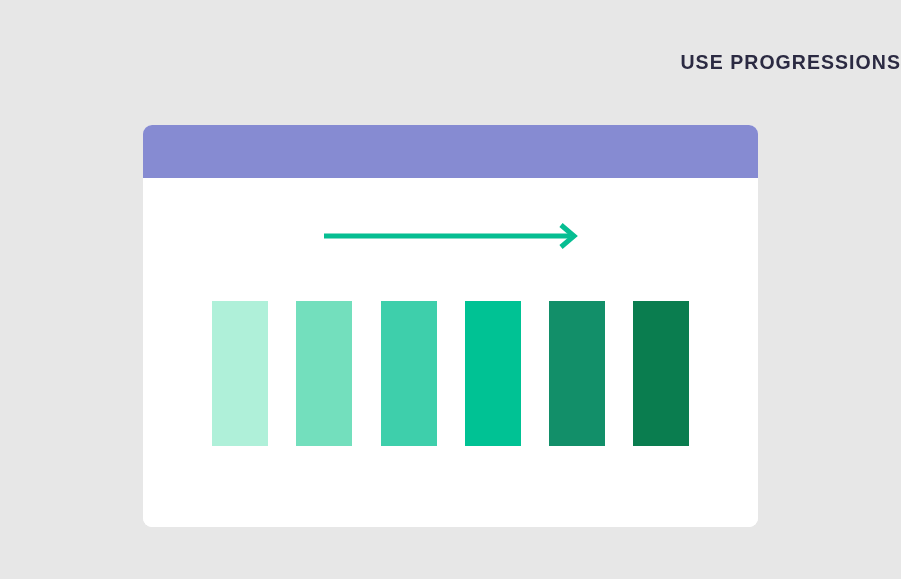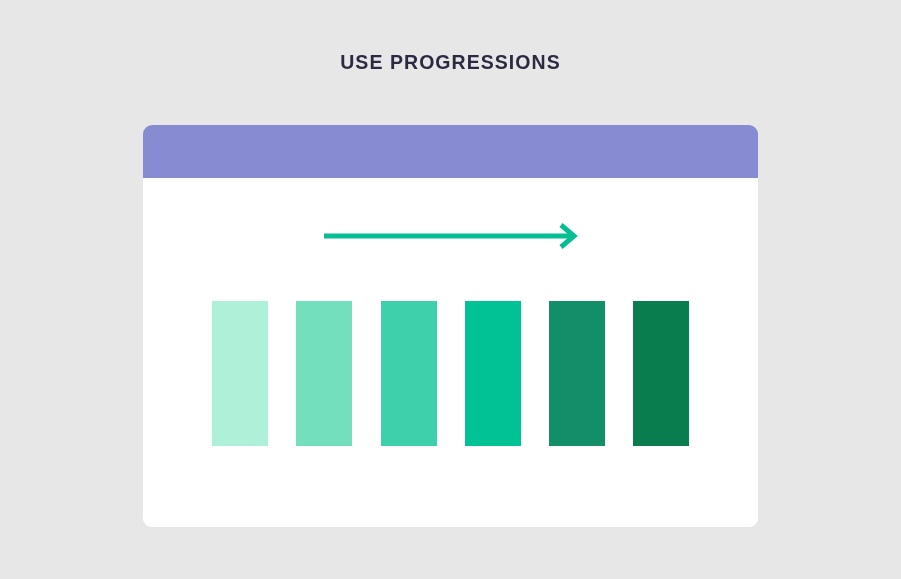--- a/index.html
+++ b/index.html
@@ -17,21 +17,21 @@
   #stage {
     position: relative;
     width: 901px;
     height: 579px;
   }
   .page-title {
     position: absolute;
     top: 48px;
     left: 0;
     width: 901px;
-    text-align: center;
+    text-align: right;
     font-size: 19.5px;
     font-weight: bold;
     letter-spacing: 1.05px;
     color: #2b2a42;
     font-family: "Liberation Sans", sans-serif;
     line-height: 28px;
     white-space: nowrap;
   }
   .card {
     position: absolute;

